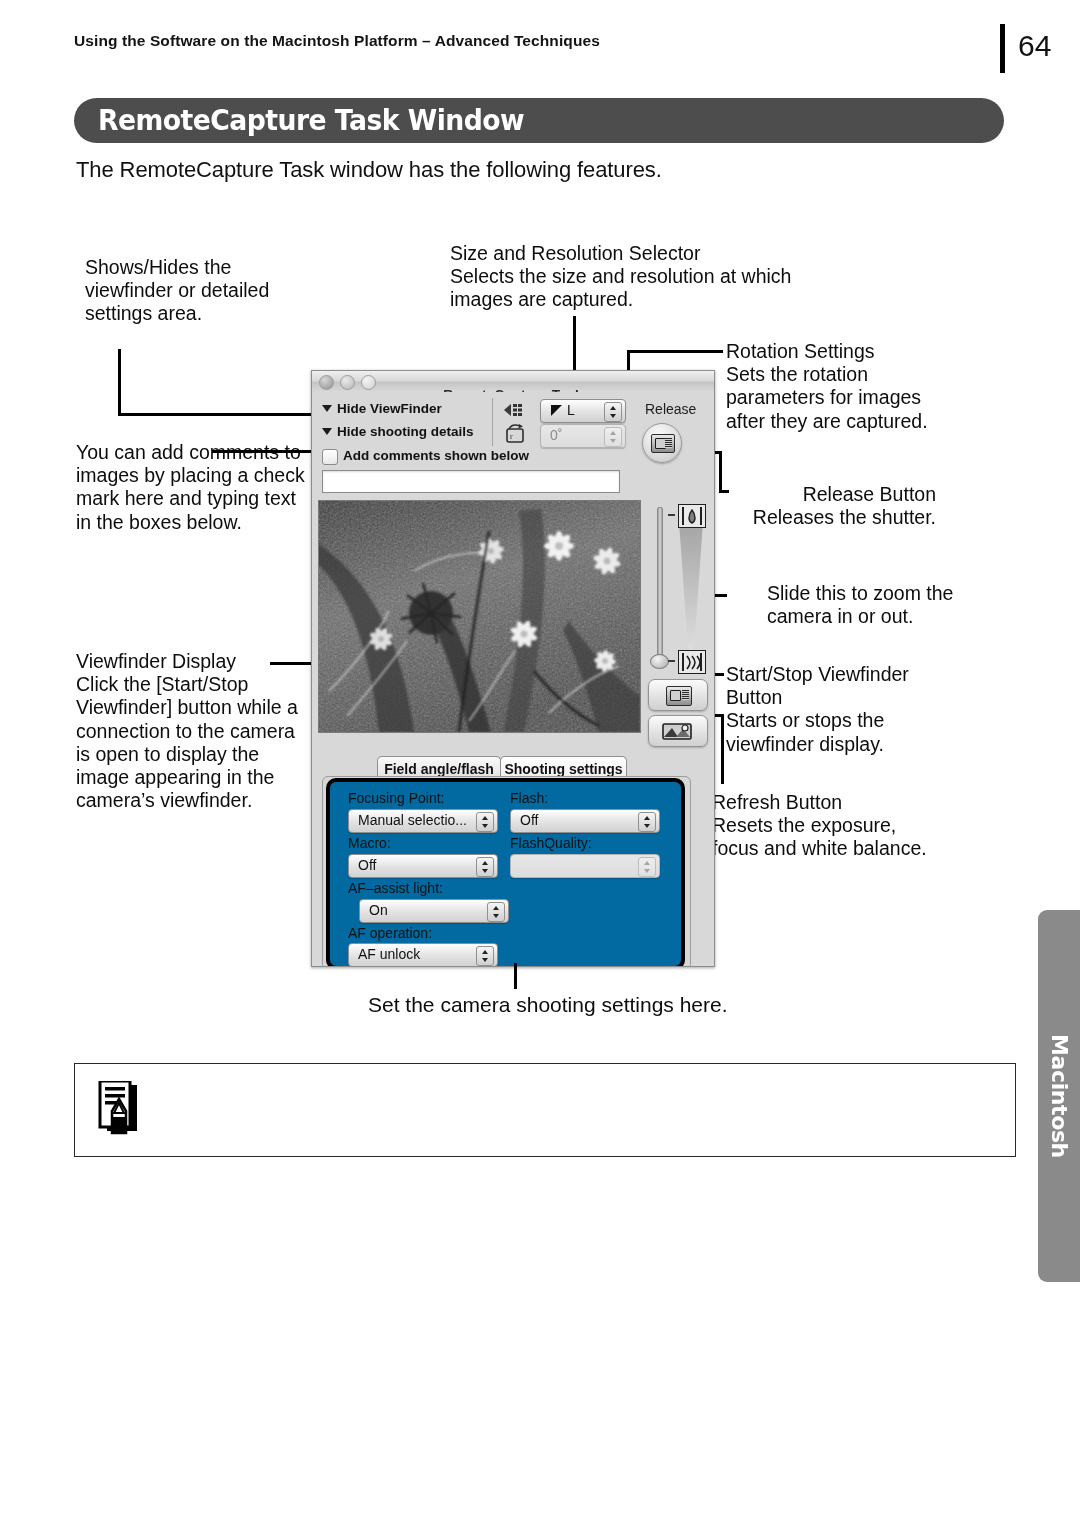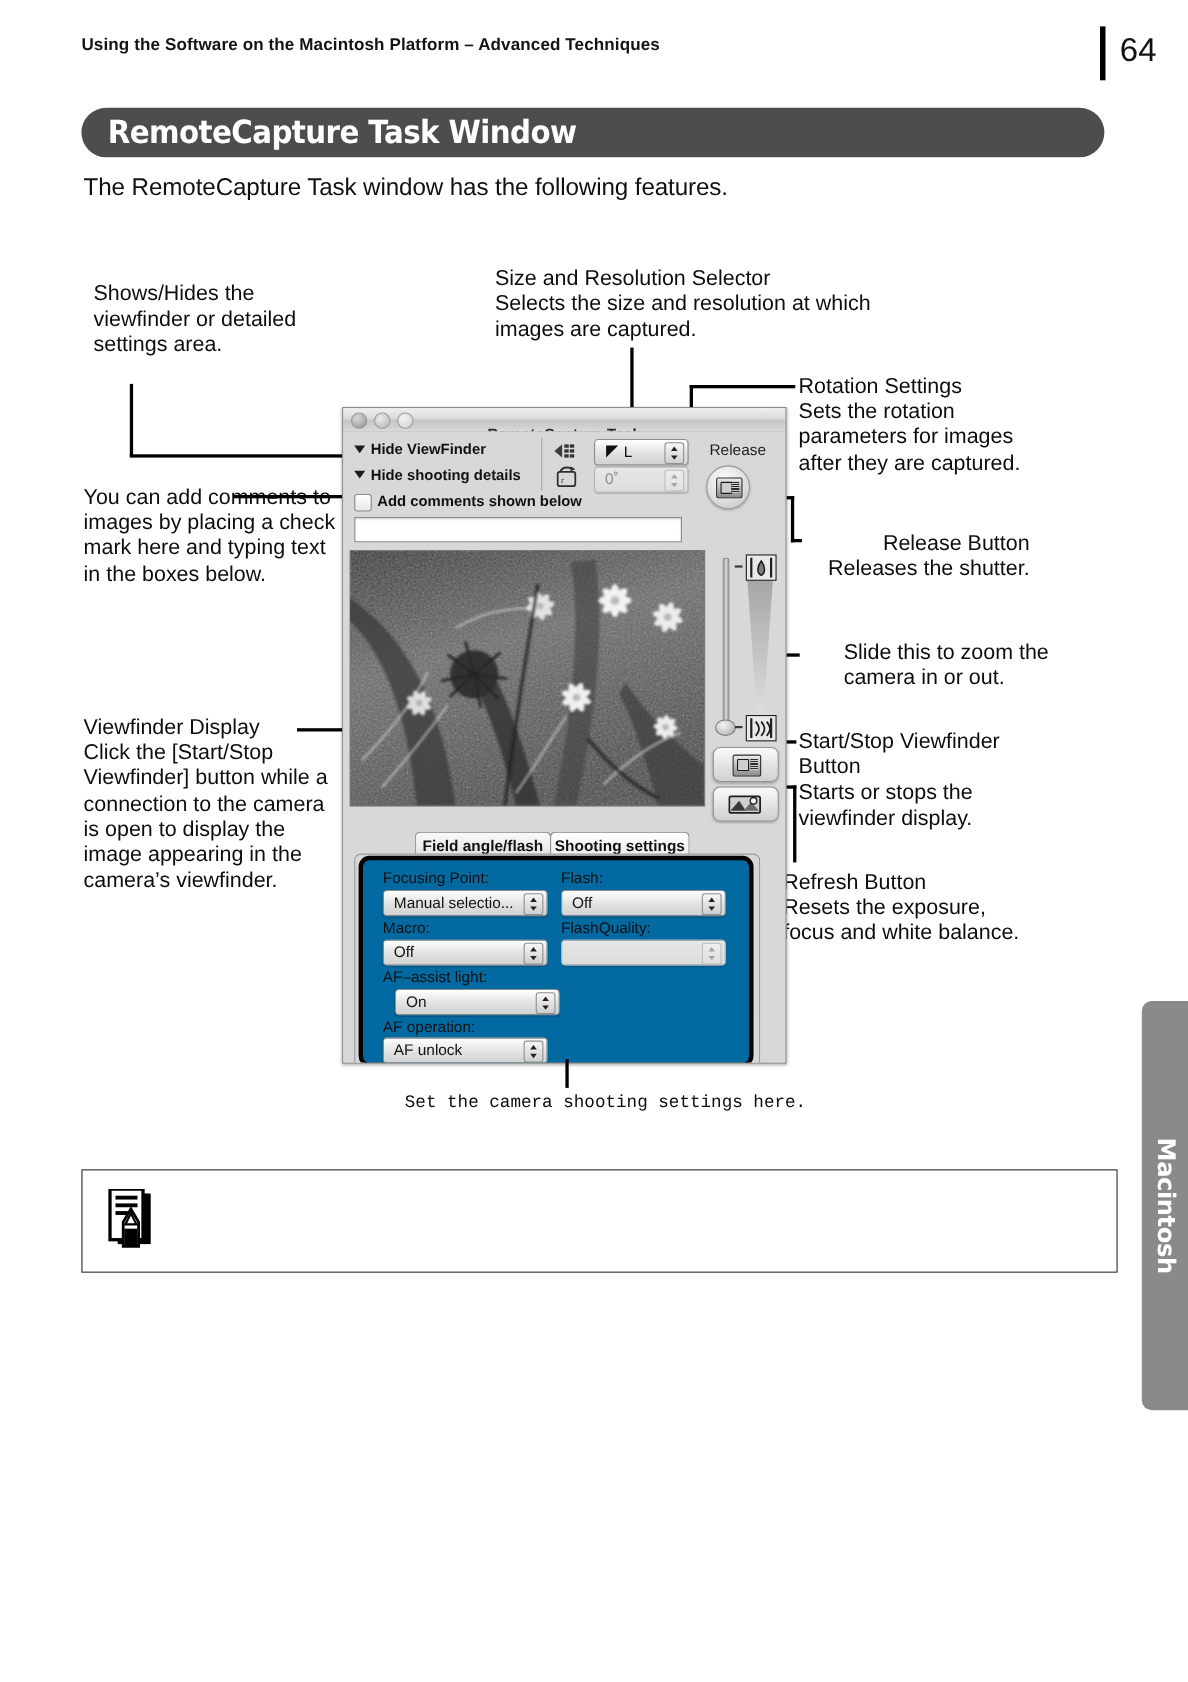--- a/index.html
+++ b/index.html
@@ -178,21 +178,21 @@
   .tab.active{background:linear-gradient(to bottom,#ffffff,#ededed);}
   .settingsbox{
     position:absolute;border:4px solid #000;border-radius:10px;background:#0369a1;
   }
   .settingspanel{
     position:absolute;border:1px solid #9c9c9c;border-radius:6px;background:#d7d7d7;
   }
   .flabel{position:absolute;font-size:14px;color:#111;}
 
   
-  .caption{position:absolute;font-size:16px;color:#0d0d0d;font-family:Liberation Mono, monospace;}
+  .caption{position:absolute;font-size:21px;color:#0d0d0d;}
 
   
   .notebox{
     position:absolute;left:74px;top:1063px;width:940px;height:92px;
     border:1.5px solid #2a2a2a;background:#fff;
   }
   .notetext{
     position:absolute;left:82px;top:16px;width:830px;
     font-size:22px;line-height:29px;font-weight:600;color:#111;letter-spacing:-0.15px;
   }

